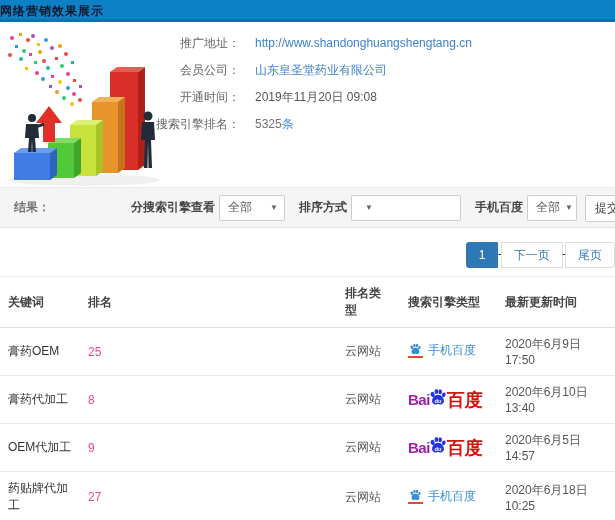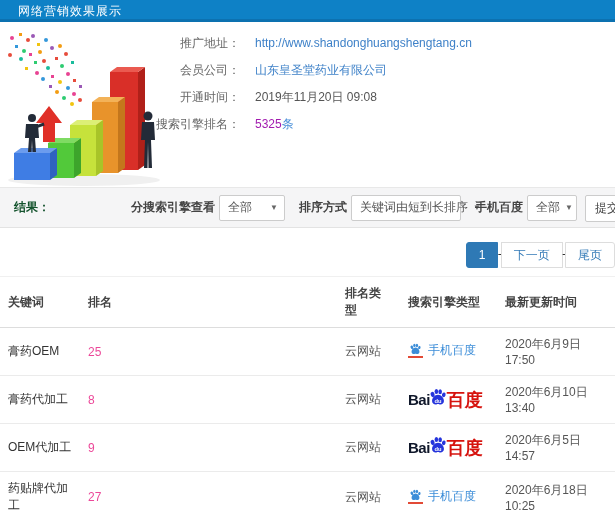--- a/index.html
+++ b/index.html
@@ -1,37 +1,37 @@
 <!DOCTYPE html>
 <html><head>
 <meta charset="utf-8">
 <style>
   * { margin:0; padding:0; box-sizing:border-box; }
   html,body { width:615px; height:520px; overflow:hidden; background:#fff;
     font-family:"Liberation Sans","DejaVu Sans",sans-serif; font-size:12px; color:#333; }
 
   
   .titlebar { height:22px; line-height:22px; background:#0e81c6; border-bottom:3px solid #0c71b0;
-    color:#ffffff; font-weight:normal; font-size:12px; padding-left:18px; letter-spacing:1px; }
+    color:#0f172a; font-weight:bold; font-size:12px; padding-left:0; letter-spacing:1px; }
 
   
   .info { position:relative; height:165px; }
   .illustration { position:absolute; left:2px; top:8px; width:185px; height:158px; }
   .info-rows { margin-left:148px; padding-top:12px; }
   .info-row { display:flex; height:18px; line-height:18px; margin-bottom:9px; }
   .info-label { width:92px; text-align:right; color:#666; }
   .info-value { padding-left:15px; color:#555; }
   a.info-link { color:#3e81c8; text-decoration:none; }
-  .num-orange { color:#a21caf; }
+  .num-orange { color:#737373; }
   .unit-blue { color:#4a90d9; }
 
   
   .filterbar { position:relative; height:41px; background:#f5f5f6; border-top:1px solid #e8e8e8;
     border-bottom:1px solid #e3e3e3; display:flex; align-items:center; padding:0 38px 0 14px; }
-  .result-label { color:#14532d; font-weight:bold; margin-right:auto; }
+  .result-label { color:#737373; font-weight:bold; margin-right:auto; }
   .filter-group { display:flex; align-items:center; gap:4px; }
   .filter-label { font-weight:bold; color:#444; white-space:nowrap; margin-left:10px; }
   .select { height:26px; background:#fff; border:1px solid #ccc; border-radius:2px;
     display:flex; align-items:center; justify-content:space-between; padding:0 6px 0 8px;
     color:#555; cursor:pointer; white-space:nowrap; }
   .select .arrow { font-size:8px; color:#666; margin-left:5px; }
   .sel-engine { width:66px; } .sel-sort { width:110px; } .sel-article { width:50px; }
   .submit-btn { position:absolute; left:585px; top:7px; height:27px; width:62px;
     background:#fff; border:1px solid #ccc; border-radius:2px; color:#444; font-size:12px;
     text-align:left; padding-left:9px; cursor:pointer; }
@@ -53,21 +53,21 @@
   td.kw { color:#333; }
   a.rank-link { color:#ec4899; text-decoration:none; }
 
   
   .engine-cell .baidu-variant, .engine-cell .mobile-variant { display:none; }
   .engine-cell.engine-baidu .baidu-variant { display:inline-flex; }
   .engine-cell.engine-mobile .mobile-variant { display:inline-flex; }
   .mobile-variant { align-items:center; gap:5px; color:#3c8dd8; }
   .mobile-paw { width:15px; height:15px; border-bottom:2px solid #e24a36; padding-bottom:1px; }
   .baidu-variant { align-items:center; }
-  .baidu-bai { color:#0f172a; font-weight:bold; font-size:15px; letter-spacing:-0.5px; }
+  .baidu-bai { color:#a21caf; font-weight:bold; font-size:15px; letter-spacing:-0.5px; }
   .baidu-paw { width:18px; height:18px; margin:-6px 0 0 -1px; }
   .baidu-cn { color:#d6130e; font-weight:bold; font-size:18px; }
 
   svg.defs { position:absolute; width:0; height:0; }
 </style>
 </head>
 <body>
 
 <svg class="defs">
   <symbol id="paw" viewBox="0 0 100 100">
@@ -192,21 +192,20 @@
 <section class="filterbar">
   <span class="result-label">结果：</span>
   <div class="filter-group">
     <span class="filter-label">分搜索引擎查看</span>
     <div class="select sel-engine">
       <span>全部</span>
       <span class="arrow">▼</span>
     </div>
     <span class="filter-label">排序方式</span>
     <div class="select sel-sort">
-      <span>关键词由短到长排序</span>
       <span class="arrow">▼</span>
     </div>
     <span class="filter-label">手机百度</span>
     <div class="select sel-article">
       <span>全部</span>
       <span class="arrow">▼</span>
     </div>
   </div>
   <button class="submit-btn">提交</button>
 </section>

